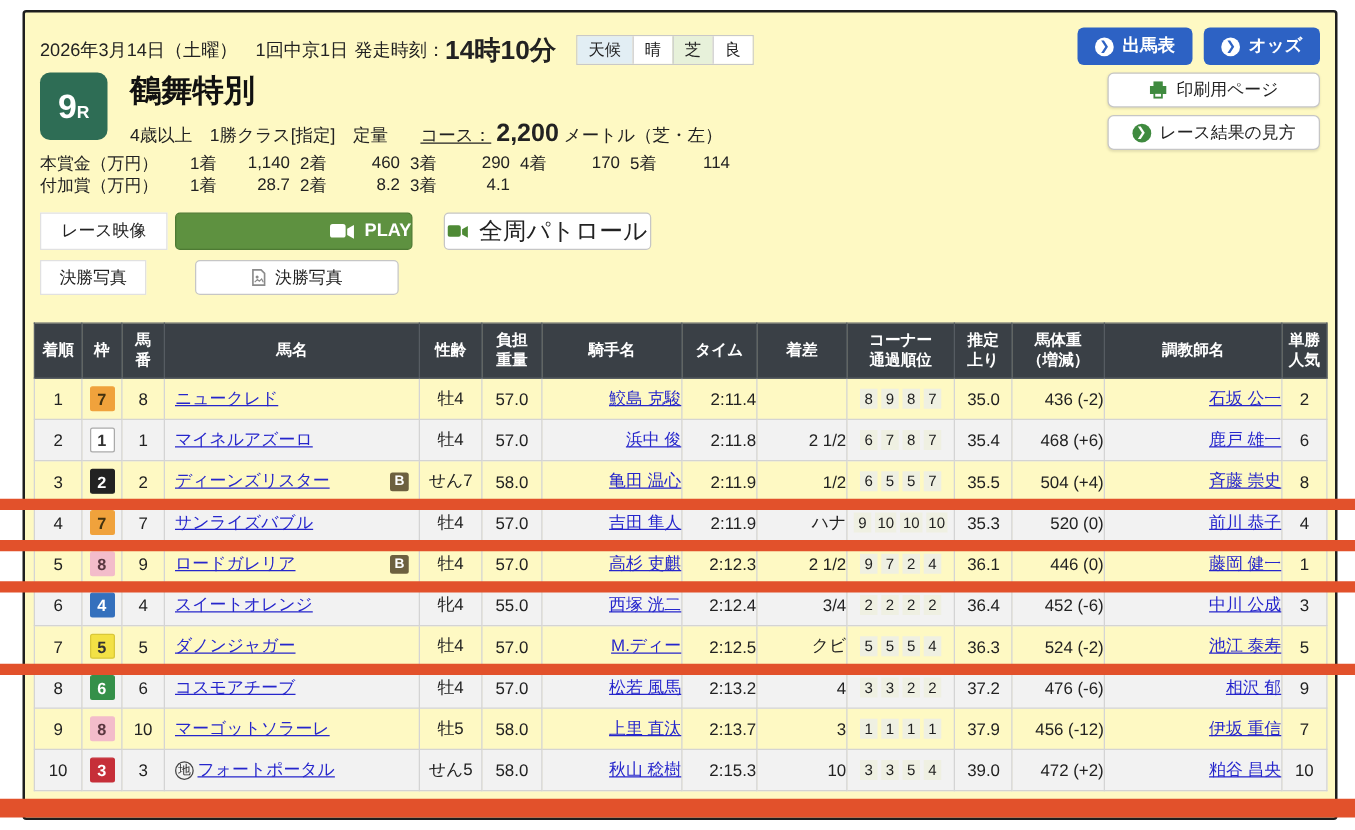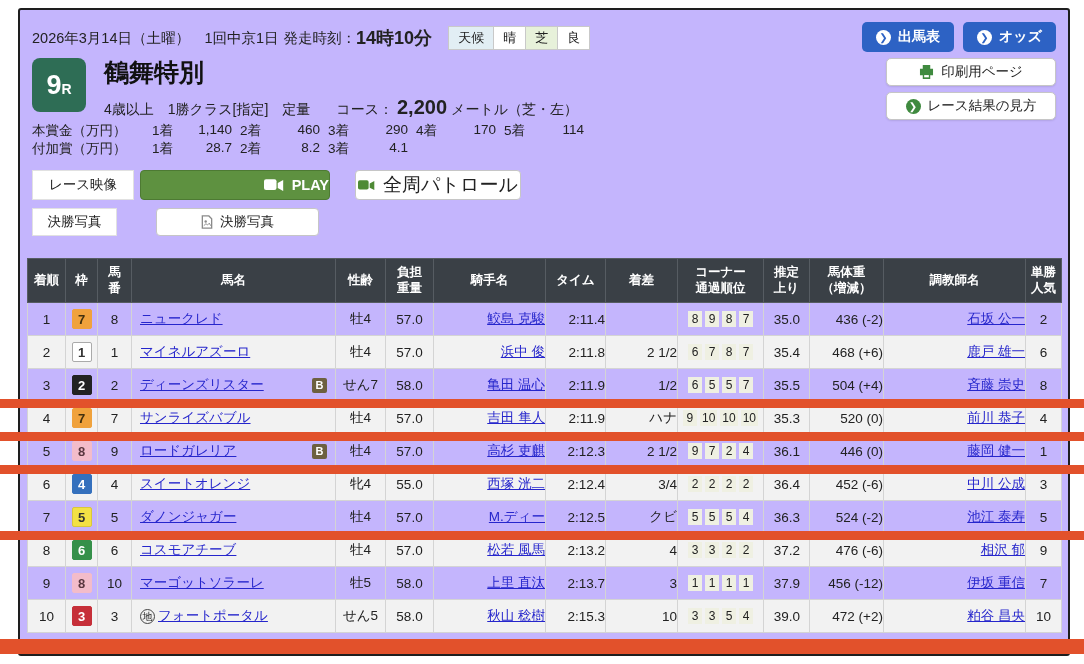--- a/index.html
+++ b/index.html
@@ -1,46 +1,46 @@
 <!DOCTYPE html>
 <html><head>
 <meta charset="utf-8">
 <style>
   * { margin:0; padding:0; box-sizing:border-box; }
   html,body { width:1084px; height:664px; background:#fff;
     font-family:"Liberation Sans","DejaVu Sans",sans-serif; color:#222; }
   body { position:relative; overflow:hidden; }
 
   .frame { position:absolute; left:18px; top:8px; width:1052px; height:648px;
-    border:2px solid #1e1e1e; border-radius:3px; background:#c4b5fd; }
+    border:2px solid #1e1e1e; border-radius:3px; background:#fef9c3; }
 
   
   .topbar-date { position:absolute; left:12px; top:16px; font-size:14.5px; display:flex; align-items:center; }
-  .start-time { font-size:18px; font-weight:bold; }
+  .start-time { font-size:21px; font-weight:bold; }
   .weather { display:inline-flex; margin-left:16px; border:1px solid #c9c9c9; }
   .weather .cell { padding:2px 9px; font-size:13px; background:#fff; }
   .weather .lab1 { background:#e2eef4; }
   .weather .lab2 { background:#e7f1da; border-left:1px solid #c9c9c9; }
   .weather .cell + .cell { border-left:1px solid #c9c9c9; }
 
   .top-actions { position:absolute; right:12px; top:12px; display:flex; gap:9px; }
   .btn-blue { display:flex; align-items:center; gap:7px; background:#2d62c4; color:#fff;
     font-weight:bold; font-size:14px; padding:0 14px; height:30px; border-radius:5px; cursor:pointer; }
   .circ-w { width:15px; height:15px; border-radius:50%; background:#fff; color:#2d62c4;
     font-size:10px; font-weight:bold; display:flex; align-items:center; justify-content:center; }
 
   
   .race-no { position:absolute; left:12px; top:48px; width:54px; height:54px; background:#2e6d55;
     border-radius:8px; color:#fff; display:flex; align-items:center; justify-content:center; font-weight:bold; }
   .race-no .n { font-size:27px; }
   .race-no .r { font-size:14px; margin-top:8px; }
   .race-title { position:absolute; left:84px; top:46px; font-size:25px; font-weight:bold; color:#111; }
   .race-cond { position:absolute; left:84px; top:86px; font-size:14px; display:flex; align-items:baseline; gap:4px; }
   .race-cond .dist { font-size:20px; font-weight:bold; }
-  .race-cond .course-label { margin-left:22px; }
+  .race-cond .course-label { margin-left:22px;text-decoration:underline; }
 
   .side-btns { position:absolute; right:12px; top:48px; width:170px; display:flex; flex-direction:column; gap:6px; }
   .btn-white { background:#fff; border:1px solid #c6c6c6; border-radius:5px; height:28px;
     display:flex; align-items:center; justify-content:center; gap:7px; font-size:13.5px;
     color:#222; box-shadow:0 1px 2px rgba(0,0,0,.10); cursor:pointer; }
   .circ-g { width:15px; height:15px; border-radius:50%; background:#3f8a3f; color:#fff;
     font-size:10px; font-weight:bold; display:flex; align-items:center; justify-content:center; }
 
   
   .prizes { position:absolute; left:12px; top:112px; font-size:13.5px; }

